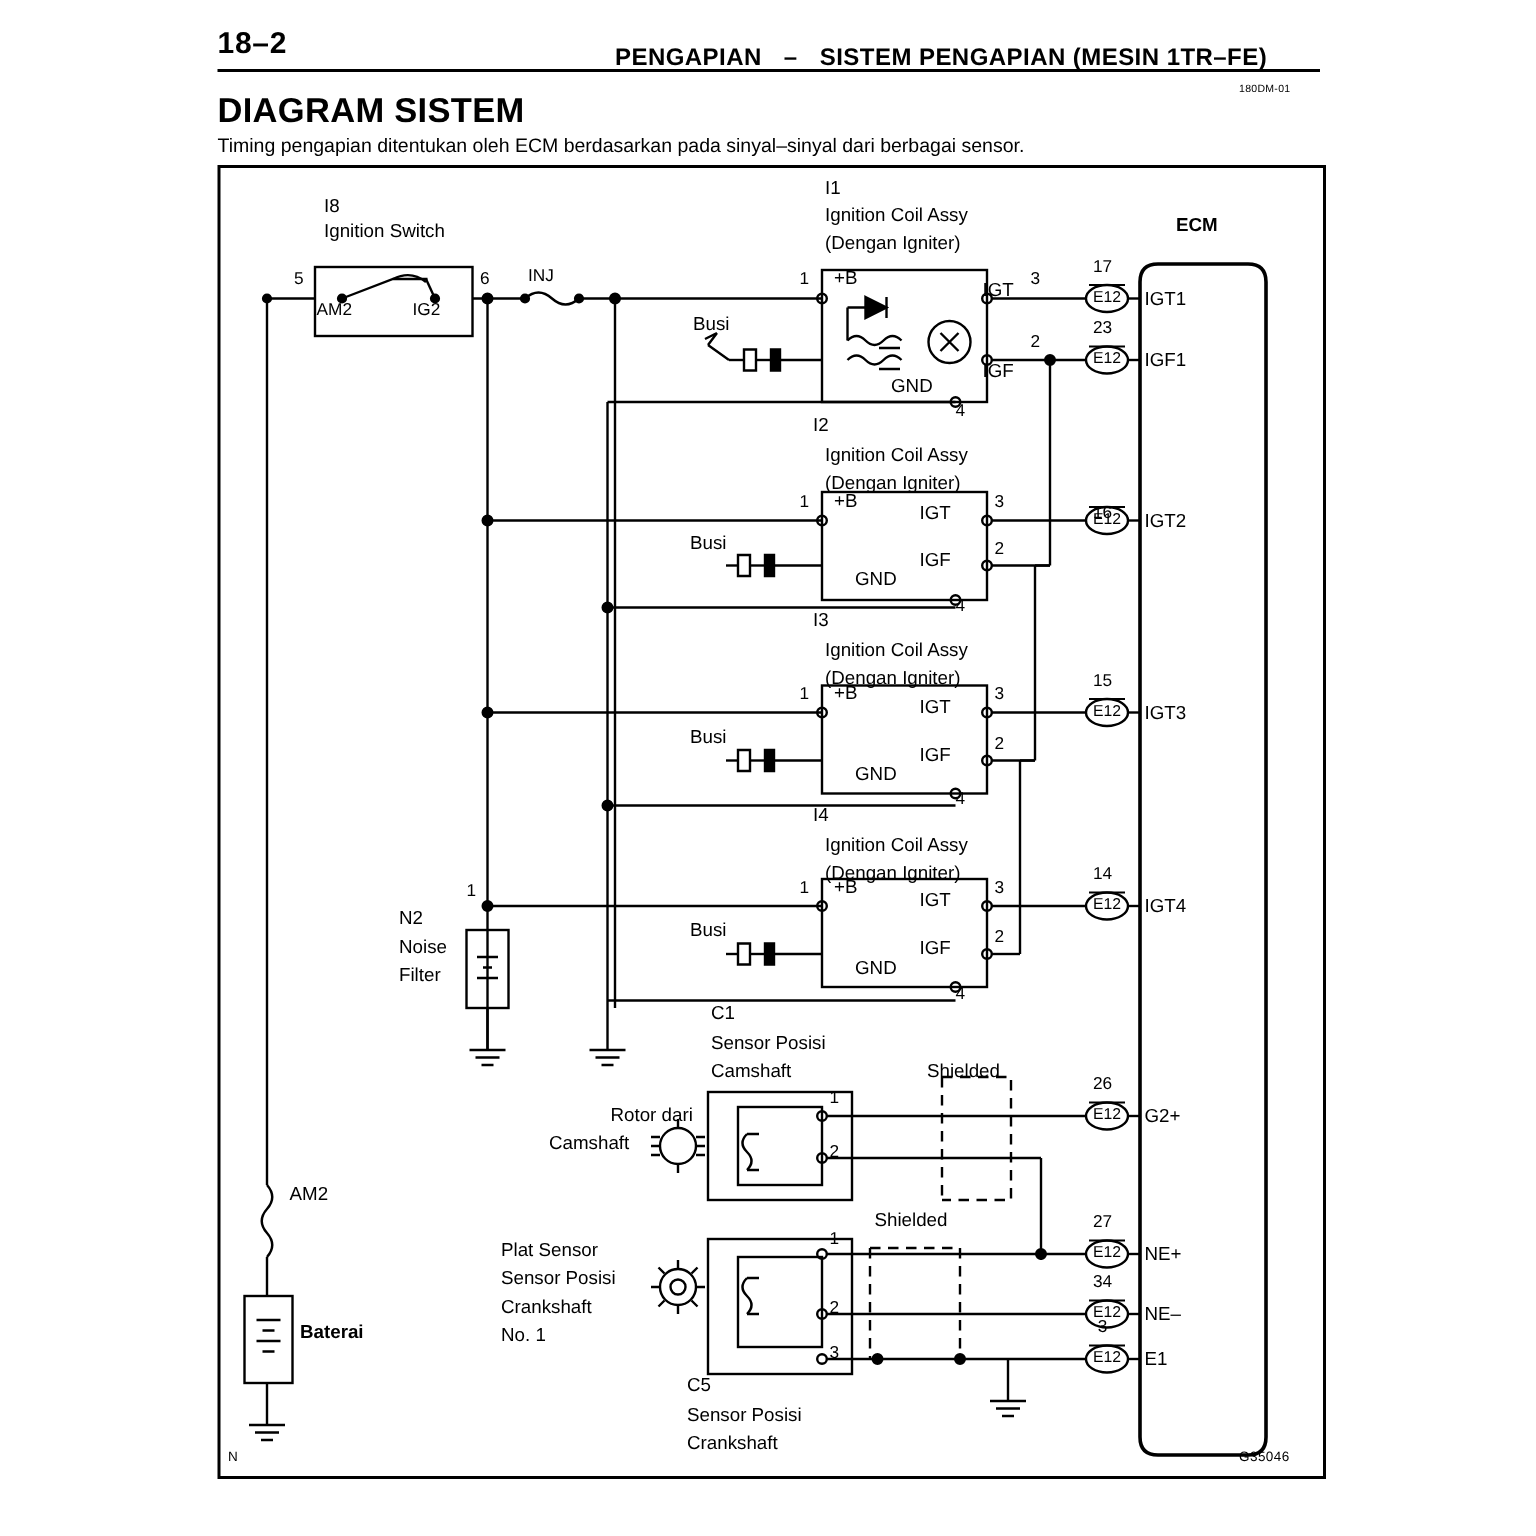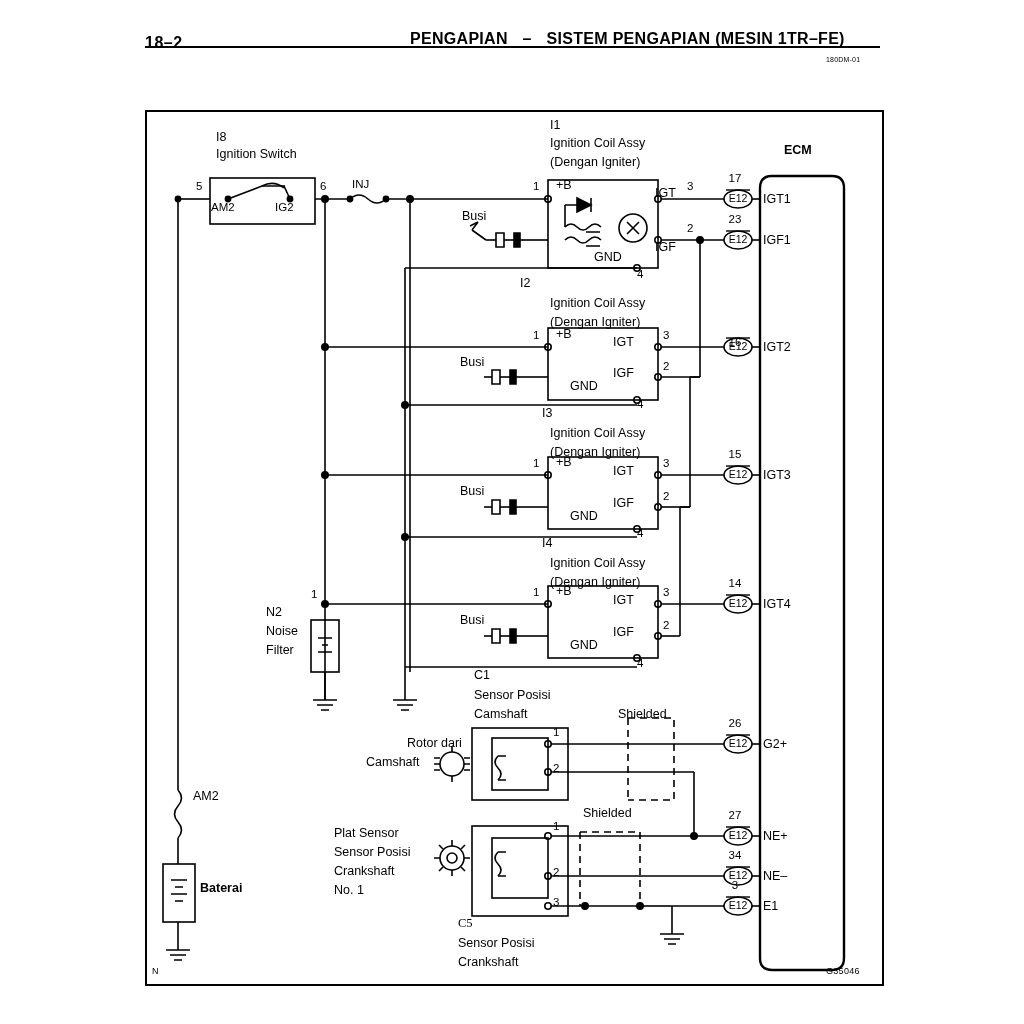--- a/index.html
+++ b/index.html
@@ -1,21 +1,21 @@
 <!DOCTYPE html>
 <html><head>
 <meta charset="utf-8">
 <style>
   html,body{margin:0;padding:0;background:#fff;}
   body{width:1024px;height:1024px;font-family:"Liberation Sans",sans-serif;color:#000;position:relative;overflow:hidden;}
   .page{position:absolute;left:0;top:0;width:1024px;height:1024px;}
   .abs{position:absolute;}
   .t{position:absolute;white-space:nowrap;line-height:1.15;}
   
-  #page-num{left:145px;top:18px;font-size:16px;font-weight:bold;letter-spacing:0.5px;margin-top:16px;}
+  #page-num{left:145px;top:18px;font-size:20px;font-weight:bold;letter-spacing:0.5px;}
   #header-center{left:410px;top:30px;font-size:16px;font-weight:bold;letter-spacing:0.3px;}
   #hrule{left:145px;top:46px;width:735px;height:2px;background:#000;}
   #doc-code{left:826px;top:56px;font-size:7px;letter-spacing:0.2px;}
   #title{left:145px;top:60px;font-size:23px;font-weight:bold;letter-spacing:0.2px;}
   #subtitle{left:145px;top:90px;font-size:13px;}
   
   #frame{left:145px;top:110px;width:735px;height:872px;border:2px solid #000;}
   #mark-n{left:152px;top:966px;font-size:9px;}
   #fig-code{left:826px;top:966px;font-size:9px;letter-spacing:0.3px;}
   
@@ -32,20 +32,22 @@
 <div class="page">
 
   <div class="t" id="page-num">18–2</div>
   <div class="t" id="header-center">
     <span>PENGAPIAN</span>
     <span style="padding:0 10px">–</span>
     <span>SISTEM PENGAPIAN (MESIN 1TR–FE)</span>
   </div>
   <div class="abs" id="hrule"></div>
   <div class="t" id="doc-code">180DM-01</div>
+  <div class="t" id="title">DIAGRAM SISTEM</div>
+  <div class="t" id="subtitle">Timing pengapian ditentukan oleh ECM berdasarkan pada sinyal–sinyal dari berbagai sensor.</div>
 
   <div class="abs" id="frame"></div>
   <div class="t" id="mark-n">N</div>
   <div class="t" id="fig-code">G35046</div>
 
   <svg id="wires" class="abs" viewBox="0 0 1024 1024">
     <g fill="none" stroke="#000" stroke-width="1.6">
 
       <path d="M760 188 q0 -12 12 -12 h60 q12 0 12 12 v770 q0 12 -12 12 h-60 q-12 0 -12 -12 z" stroke-width="2.4"></path>
 
@@ -292,21 +294,21 @@
   <div class="t lbl" style="left:594px;top:250px;">GND</div>
   <div class="t lbl-s" style="left:637px;top:268px;">4</div>
   <div class="t lbl" style="left:462px;top:209px;">Busi</div>
   <div class="t lbl-s" style="left:735px;top:172px;transform:translateX(-50%);">17</div>
   <div class="t lbl-xs" style="left:738px;top:192px;transform:translateX(-50%);">E12</div>
   <div class="t lbl" style="left:763px;top:192px;">IGT1</div>
   <div class="t lbl-s" style="left:735px;top:213px;transform:translateX(-50%);">23</div>
   <div class="t lbl-xs" style="left:738px;top:233px;transform:translateX(-50%);">E12</div>
   <div class="t lbl" style="left:763px;top:233px;">IGF1</div>
 
-  <div class="t lbl" style="left:520px;top:276px;">I2</div>
+  <div class="t lbl" style="left:542px;top:276px;">I2</div>
   <div class="t lbl" style="left:550px;top:296px;">Ignition Coil Assy</div>
   <div class="t lbl" style="left:550px;top:315px;">(Dengan Igniter)</div>
   <div class="t lbl-s" style="left:533px;top:329px;">1</div>
   <div class="t lbl" style="left:556px;top:327px;">+B</div>
   <div class="t lbl" style="left:613px;top:335px;">IGT</div>
   <div class="t lbl-s" style="left:663px;top:329px;">3</div>
   <div class="t lbl" style="left:613px;top:366px;">IGF</div>
   <div class="t lbl-s" style="left:663px;top:360px;">2</div>
   <div class="t lbl" style="left:570px;top:379px;">GND</div>
   <div class="t lbl-s" style="left:637px;top:398px;">4</div>
@@ -360,21 +362,21 @@
   <div class="t lbl" style="left:763px;top:737px;">G2+</div>
 
   <div class="t lbl" style="left:334px;top:826px;text-align:center;">Plat Sensor</div>
   <div class="t lbl" style="left:334px;top:845px;">Sensor Posisi</div>
   <div class="t lbl" style="left:334px;top:864px;">Crankshaft</div>
   <div class="t lbl" style="left:334px;top:883px;">No. 1</div>
   <div class="t lbl-s" style="left:553px;top:820px;">1</div>
   <div class="t lbl-s" style="left:553px;top:866px;">2</div>
   <div class="t lbl-s" style="left:553px;top:896px;">3</div>
   <div class="t lbl" style="left:583px;top:806px;">Shielded</div>
-  <div class="t lbl" style="left:458px;top:916px;font-family:Liberation Serif, serif;">C5</div>
+  <div class="t lbl" style="left:458px;top:916px;">C5</div>
   <div class="t lbl" style="left:458px;top:936px;">Sensor Posisi</div>
   <div class="t lbl" style="left:458px;top:955px;">Crankshaft</div>
 
   <div class="t lbl-s" style="left:735px;top:809px;transform:translateX(-50%);">27</div>
   <div class="t lbl-xs" style="left:738px;top:829px;transform:translateX(-50%);">E12</div>
   <div class="t lbl" style="left:763px;top:829px;">NE+</div>
 
   <div class="t lbl-s" style="left:735px;top:849px;transform:translateX(-50%);">34</div>
   <div class="t lbl-xs" style="left:738px;top:869px;transform:translateX(-50%);">E12</div>
   <div class="t lbl" style="left:763px;top:869px;">NE–</div>

